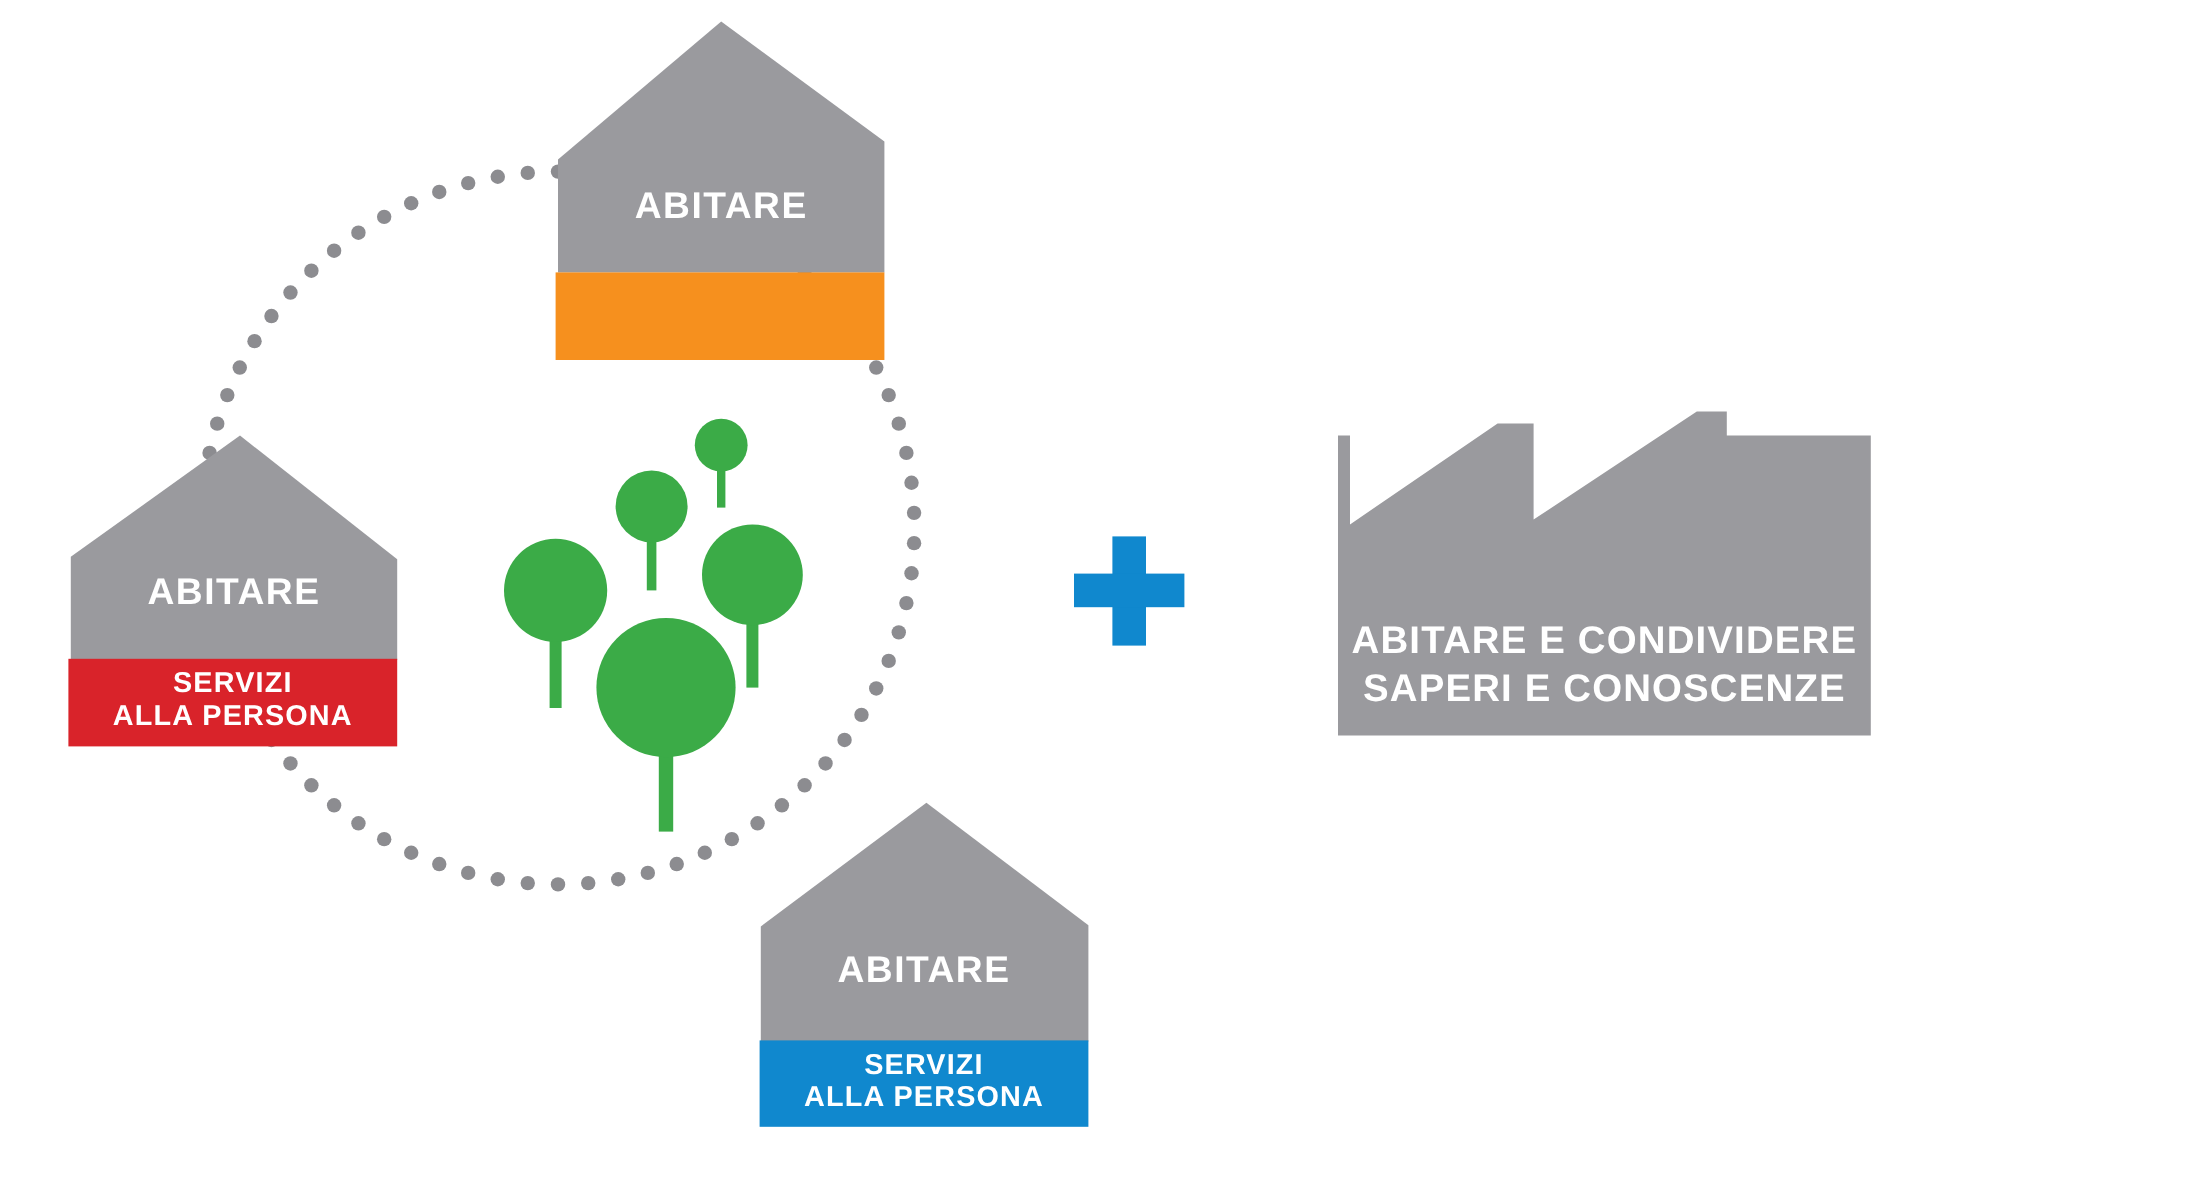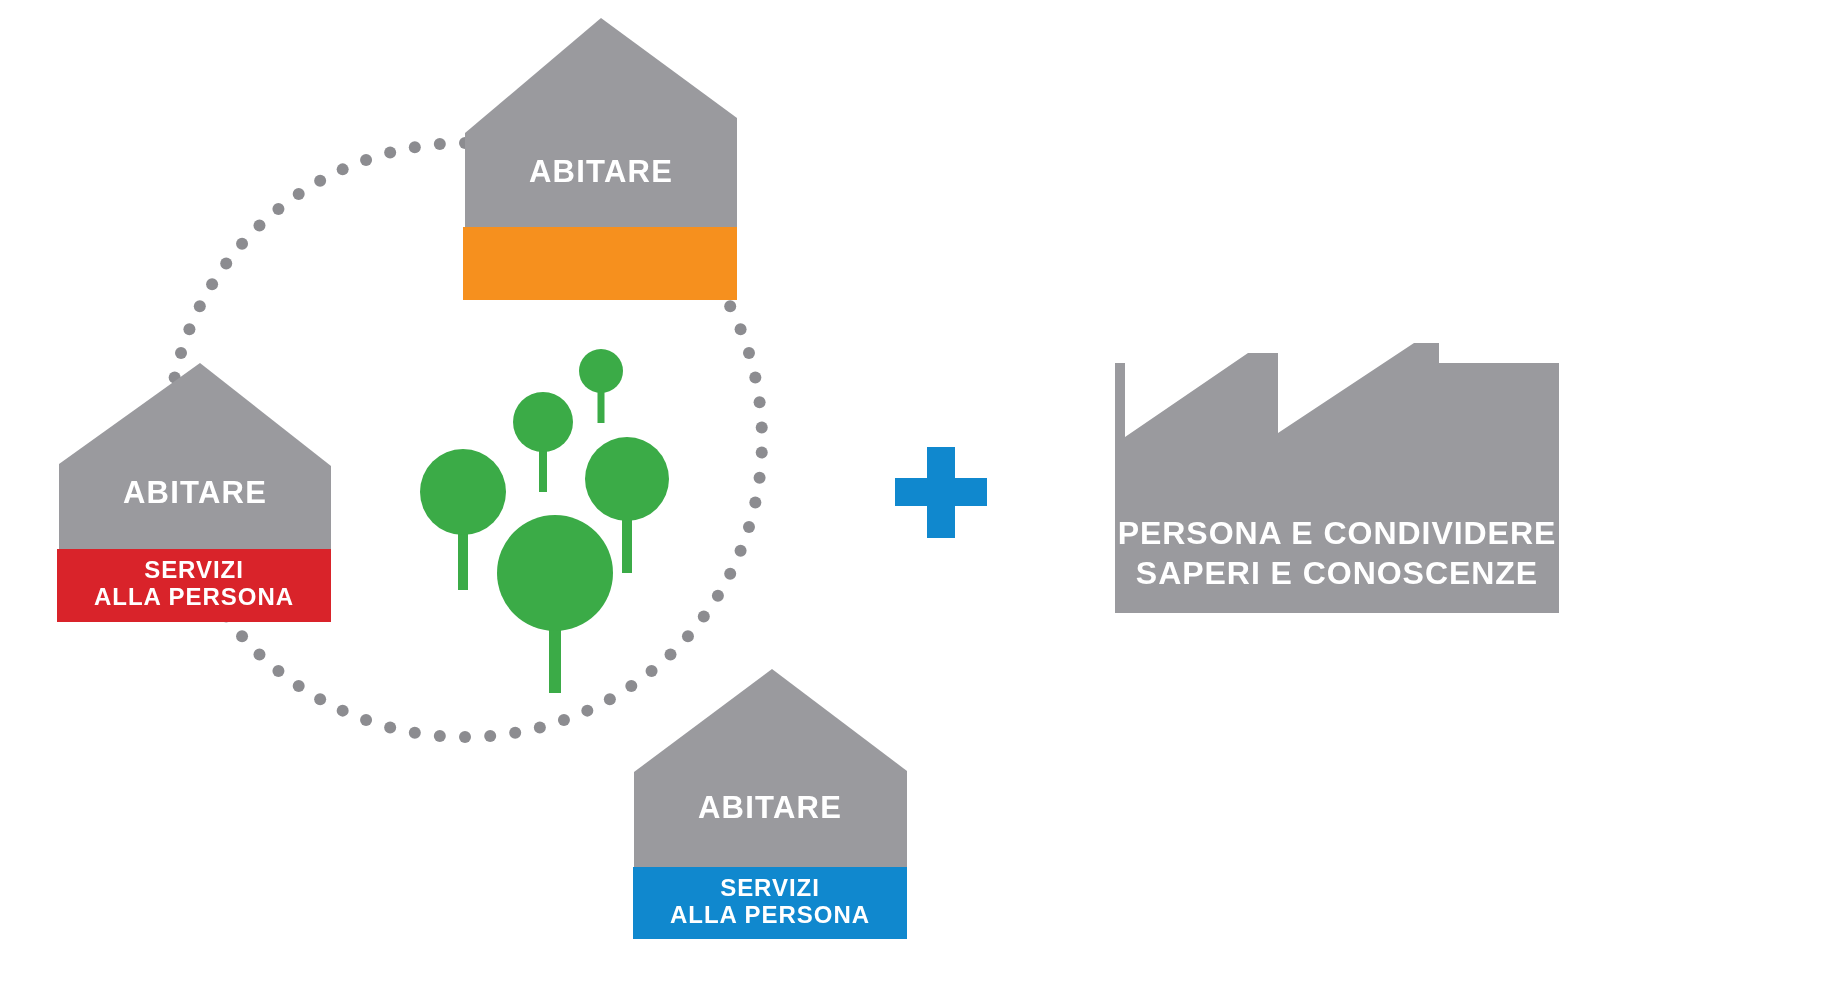--- a/index.html
+++ b/index.html
@@ -189,16 +189,16 @@
   <div class="house-label title-lg" style="left:465px; top:155px; width:272px;">ABITARE</div>
 
   <div class="house-label title-lg" style="left:59px; top:476px; width:272px;">ABITARE</div>
   <div class="house-label sub-lg" style="left:57px; top:557px; width:274px;">SERVIZI
 ALLA PERSONA</div>
 
   <div class="house-label title-lg" style="left:634px; top:791px; width:272px;">ABITARE</div>
   <div class="house-label sub-lg" style="left:633px; top:875px; width:274px;">SERVIZI
 ALLA PERSONA</div>
 
-  <div class="mountain-label" style="left:1115px; top:513px; width:444px;">PERSONA E CONDIVIDERE
+  <div class="mountain-label" style="left:1115px; top:513px; width:444px;">ABITARE E CONDIVIDERE
 SAPERI E CONOSCENZE</div>
 
 </div>
 
 </body></html>

